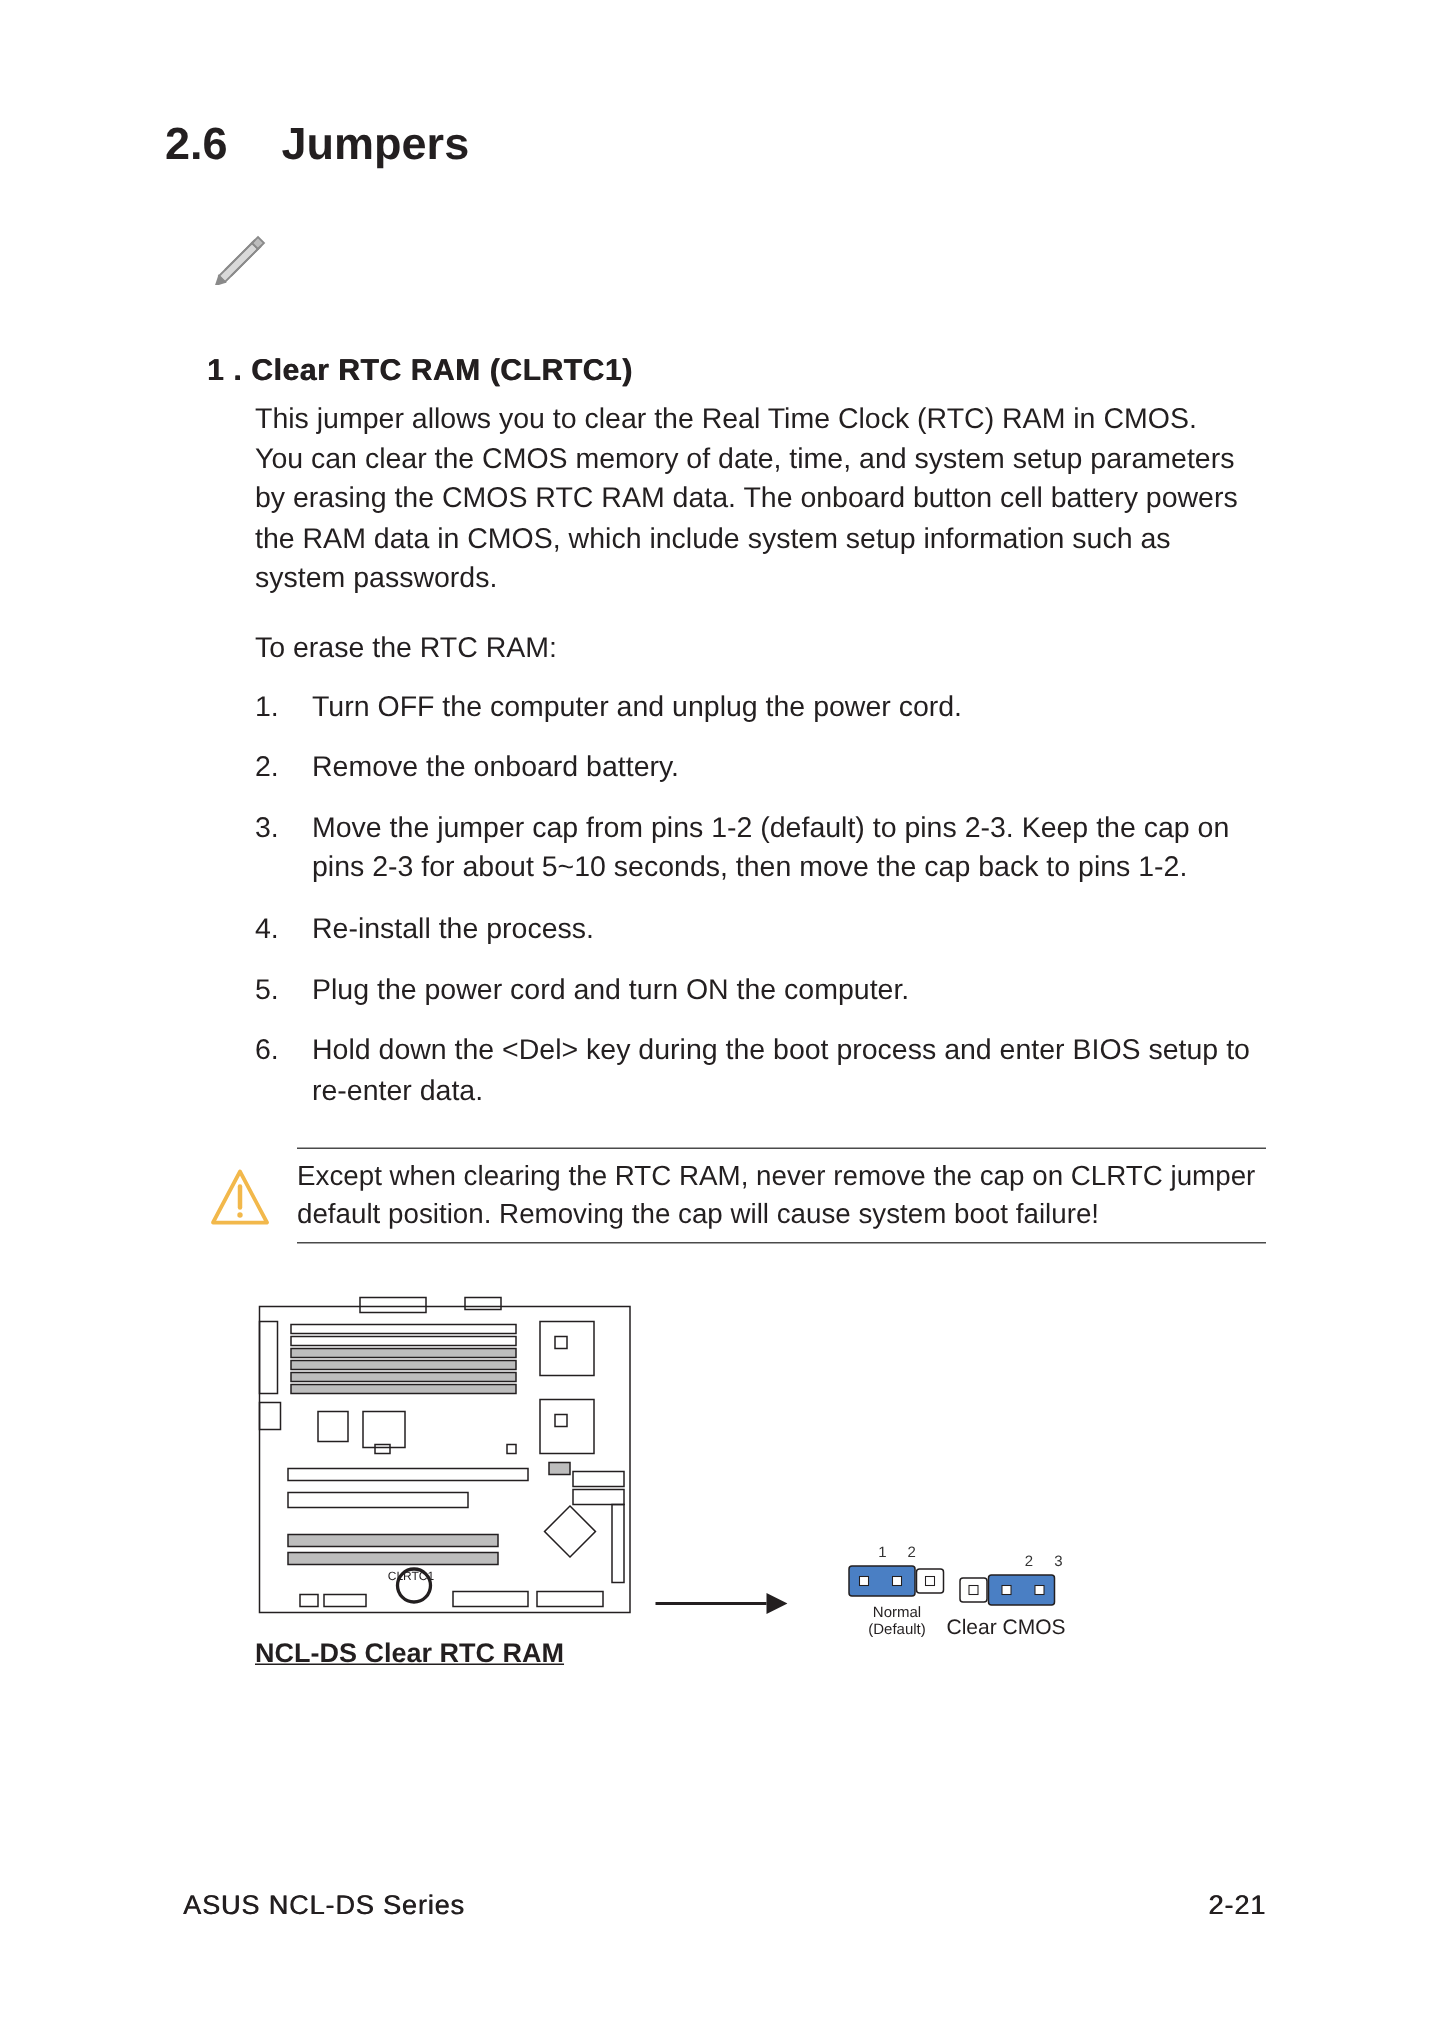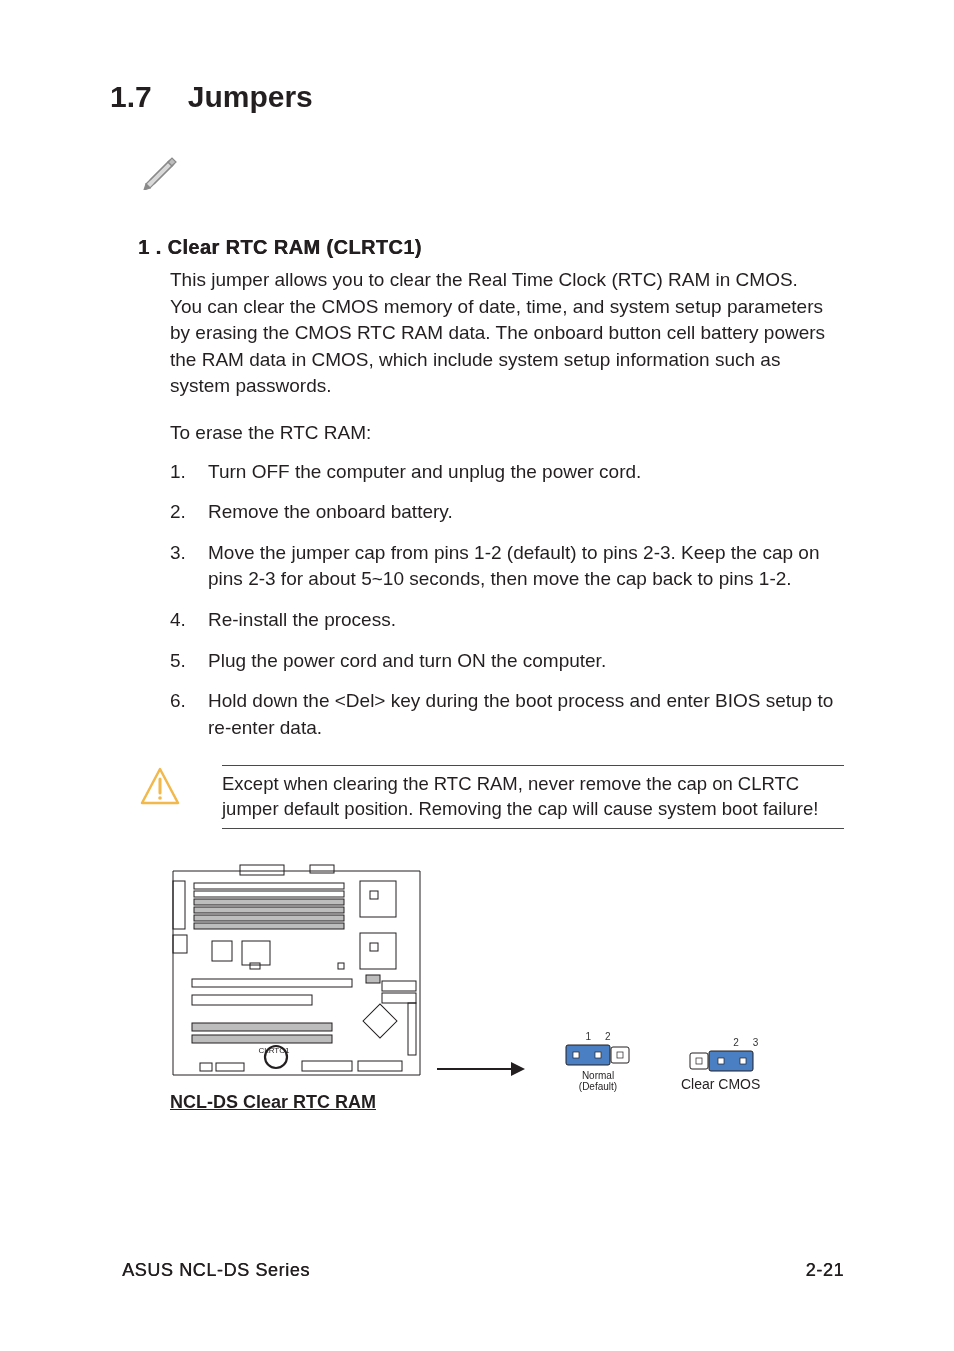--- a/index.html
+++ b/index.html
@@ -61,22 +61,22 @@
   }
   .ol .li {
     display: flex;
     gap: 14px;
     margin-bottom: 14px;
   }
   .ol .li .num { flex: 0 0 24px; }
   .ol .li .txt { flex: 1; }
   .caution-block {
     display: flex;
-    align-items: flex-start;
-    gap: 40px;
+    align-items: center;
+    gap: 16px;
     margin-left: 28px;
     margin-top: 24px;
   }
   .caution-block .icon-slot { flex: 0 0 44px; display:flex; justify-content:center; padding-top:2px;}
   .caution-text-wrap {
     flex: 1;
     border-top: 1px solid #4a4a4a;
     border-bottom: 1px solid #4a4a4a;
     padding: 6px 0;
   }
@@ -96,33 +96,32 @@
     margin-top: 34px;
     margin-left: 60px;
     display: flex;
     align-items: flex-end;
     gap: 10px;
   }
   .board-svg { display:block; }
   .arrow-svg { display:block; margin-bottom: 4px;}
   .jumper-diagrams {
     display: flex;
-    gap: 50px;
     align-items: flex-end;
     margin-left: 30px;
     margin-bottom: -4px;
   }
   .jdiag { text-align:center; font-size:11px; }
   .jdiag .lbl-top { font-size:10px; color:#333; margin-bottom:2px; text-align:center;}
 </style>
 </head>
 <body>
 
 <div class="section-heading">
-  <span>1.7</span>
+  <span>2.6</span>
   <span>Jumpers</span>
 </div>
 
 <div class="note-block">
   <div class="icon-slot">
     <svg width="40" height="40" viewBox="0 0 40 40">
       <g stroke="#8a8a8a" stroke-width="1.2" fill="none">
         <path d="M6 34 L28 12 L32 16 L10 38 Z" fill="#d9d9d9"></path>
         <path d="M28 12 L32 8 L36 12 L32 16 Z" fill="#bdbdbd"></path>
         <path d="M6 34 L4 40 L10 38 Z" fill="#8a8a8a"></path>

